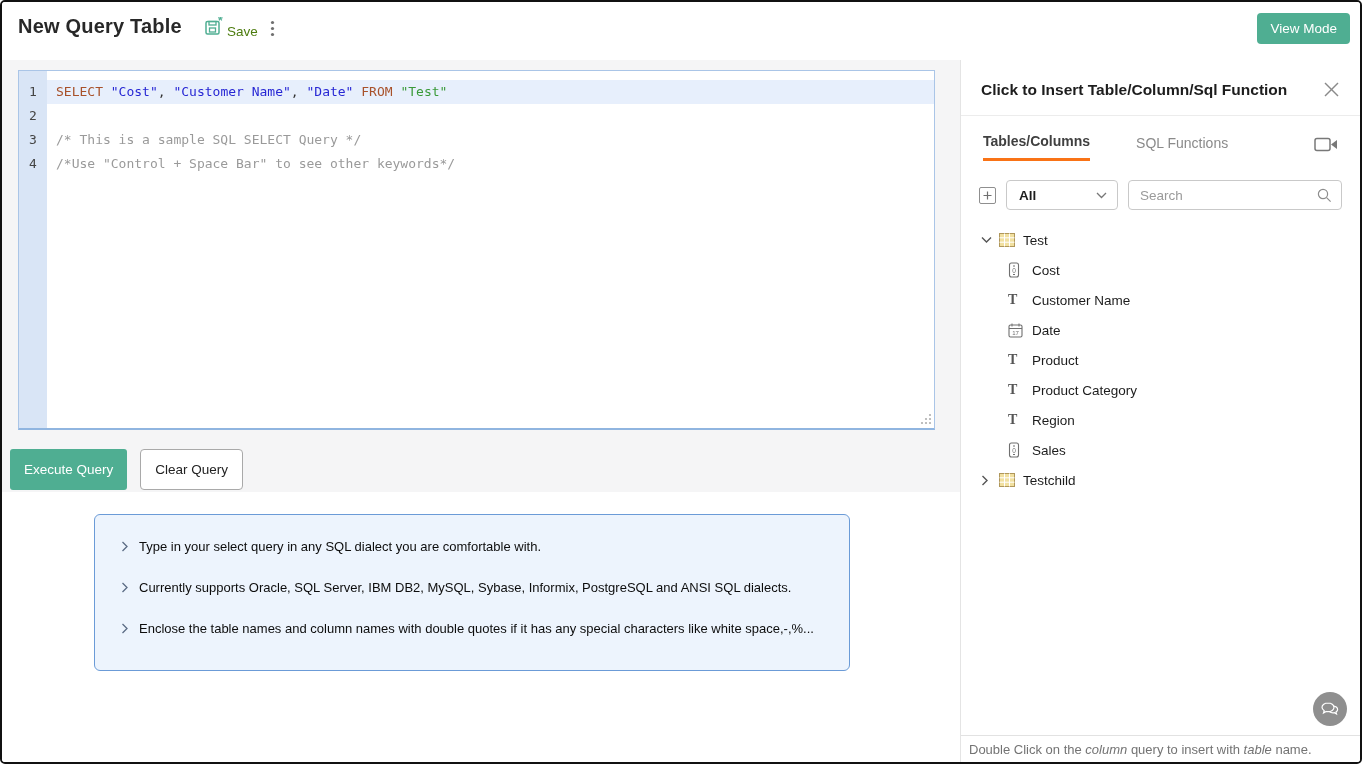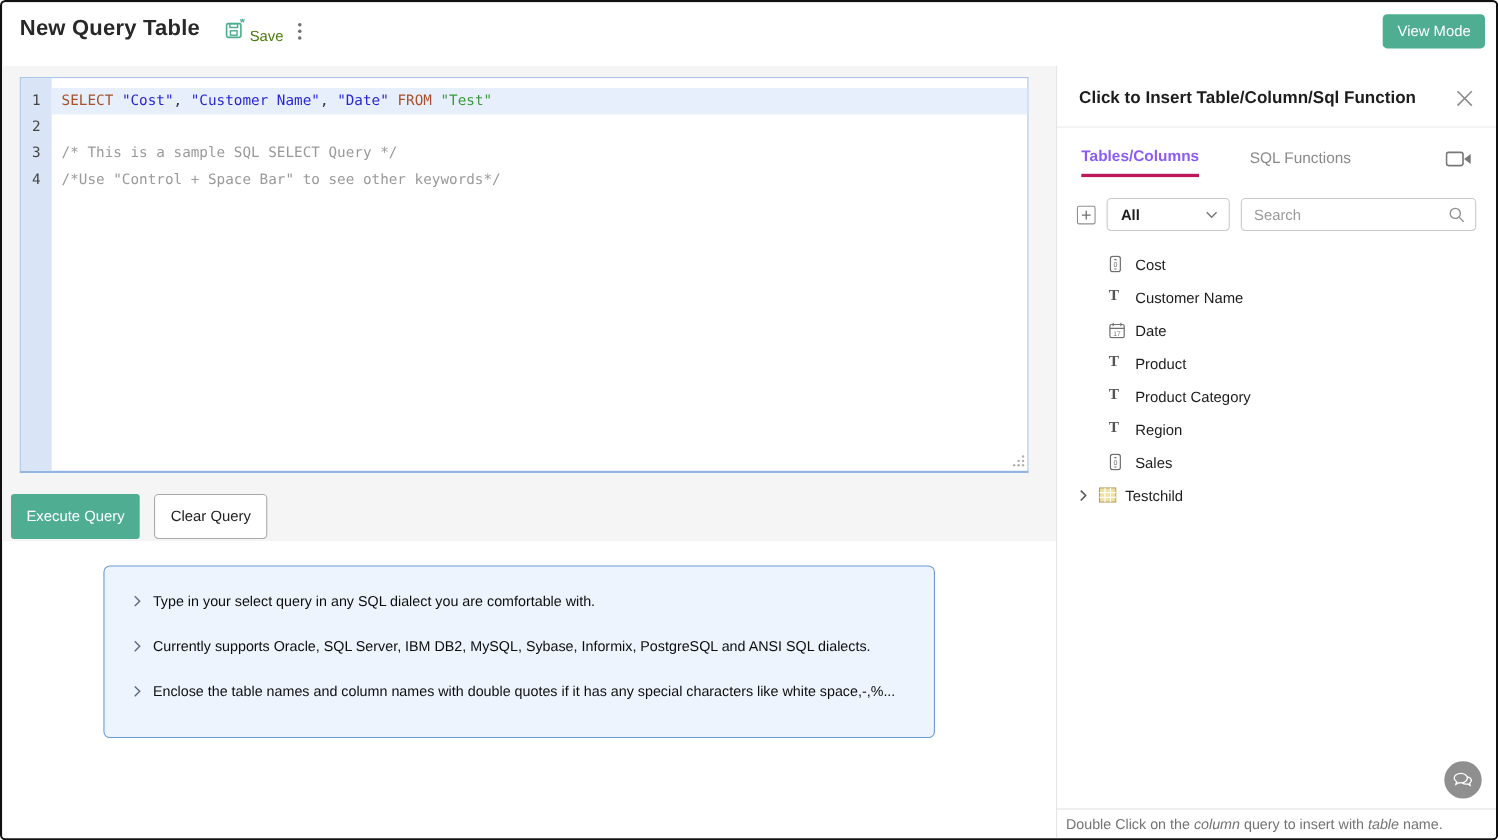--- a/index.html
+++ b/index.html
@@ -50,21 +50,21 @@
 
   
   .panel { position:absolute; top:58px; left:958px; right:0; bottom:0; background:#fff; border-left:1px solid #e4e4e4; }
   .panel-header { display:flex; align-items:center; justify-content:space-between;
     padding:19px 18px 15px 20px; border-bottom:1px solid #ececec; }
   .panel-title { font-size:15.5px; font-weight:bold; color:#1d1d1d; }
   .close-btn { cursor:pointer; line-height:0; padding:2px; }
 
   .tabs { display:flex; align-items:center; padding:17px 22px 0 22px; }
   .tab { font-size:14px; cursor:pointer; padding-bottom:9px; }
-  .tab.active { font-weight:bold; color:#8b5cf6; border-bottom:3px solid #be185d; }
+  .tab.active { font-weight:bold; color:#404040; border-bottom:3px solid #f97316; }
   .tab.inactive { color:#8a8a8a; margin-left:46px; }
   .video-btn { margin-left:auto; cursor:pointer; line-height:0; padding-bottom:6px; }
 
   .controls { display:flex; align-items:center; gap:10px; padding:19px 18px 0 18px; }
   .plus-box { width:17px; height:17px; border:1px solid #8f8f8f; border-radius:2px; flex:none;
     display:flex; align-items:center; justify-content:center; cursor:pointer; }
   .select-box { width:164px; height:30px; border:1px solid #c9c9c9; border-radius:4px; display:flex;
     align-items:center; padding:0 10px 0 12px; cursor:pointer; }
   .select-value { font-size:13.5px; font-weight:bold; color:#1d1d1d; flex:1; }
   .search-box { flex:1; height:30px; border:1px solid #c9c9c9; border-radius:4px; display:flex;
@@ -211,20 +211,37 @@
         <input type="text" placeholder="Search" style="">
         <svg width="15" height="15" viewBox="0 0 15 15">
           <circle cx="6" cy="6" r="4.6" fill="none" stroke="#8c8c8c" stroke-width="1.2"></circle>
           <line x1="9.6" y1="9.6" x2="13.6" y2="13.6" stroke="#8c8c8c" stroke-width="1.2"></line>
         </svg>
       </div>
     </div>
 
     <div class="tree">
 
+      <div class="tree-row">
+        <span class="tw">
+          <svg width="11" height="8" viewBox="0 0 11 8">
+              <polyline points="1,1.5 5.5,6 10,1.5" fill="none" stroke="#555" stroke-width="1.4"></polyline>
+            </svg>
+        </span>
+        <span class="ticon">
+          <svg width="16" height="14" viewBox="0 0 16 14">
+            <rect x="0.5" y="0.5" width="15" height="13" fill="#f1e0a0" stroke="#b0975a" stroke-width="1"></rect>
+            <line x1="5.5" y1="0.5" x2="5.5" y2="13.5" stroke="#fff" stroke-width="1"></line>
+            <line x1="10.5" y1="0.5" x2="10.5" y2="13.5" stroke="#fff" stroke-width="1"></line>
+            <line x1="0.5" y1="4.8" x2="15.5" y2="4.8" stroke="#fff" stroke-width="1"></line>
+            <line x1="0.5" y1="9.2" x2="15.5" y2="9.2" stroke="#fff" stroke-width="1"></line>
+          </svg>
+        </span>
+        <span>Test</span>
+      </div>
 
       <div class="tree-row child">
         <span class="ticon">
           <svg width="12" height="16" viewBox="0 0 12 16">
             <rect x="1.5" y="1" width="9" height="14" rx="2" fill="none" stroke="#6f6f6f" stroke-width="1.1"></rect>
             <line x1="5" y1="4" x2="7" y2="4" stroke="#6f6f6f" stroke-width="1"></line>
             <text x="6" y="10.5" font-size="6.5" fill="#6f6f6f" text-anchor="middle" font-family="Liberation Sans, sans-serif">0</text>
             <line x1="5" y1="12.5" x2="7" y2="12.5" stroke="#6f6f6f" stroke-width="1"></line>
           </svg>
         </span>

